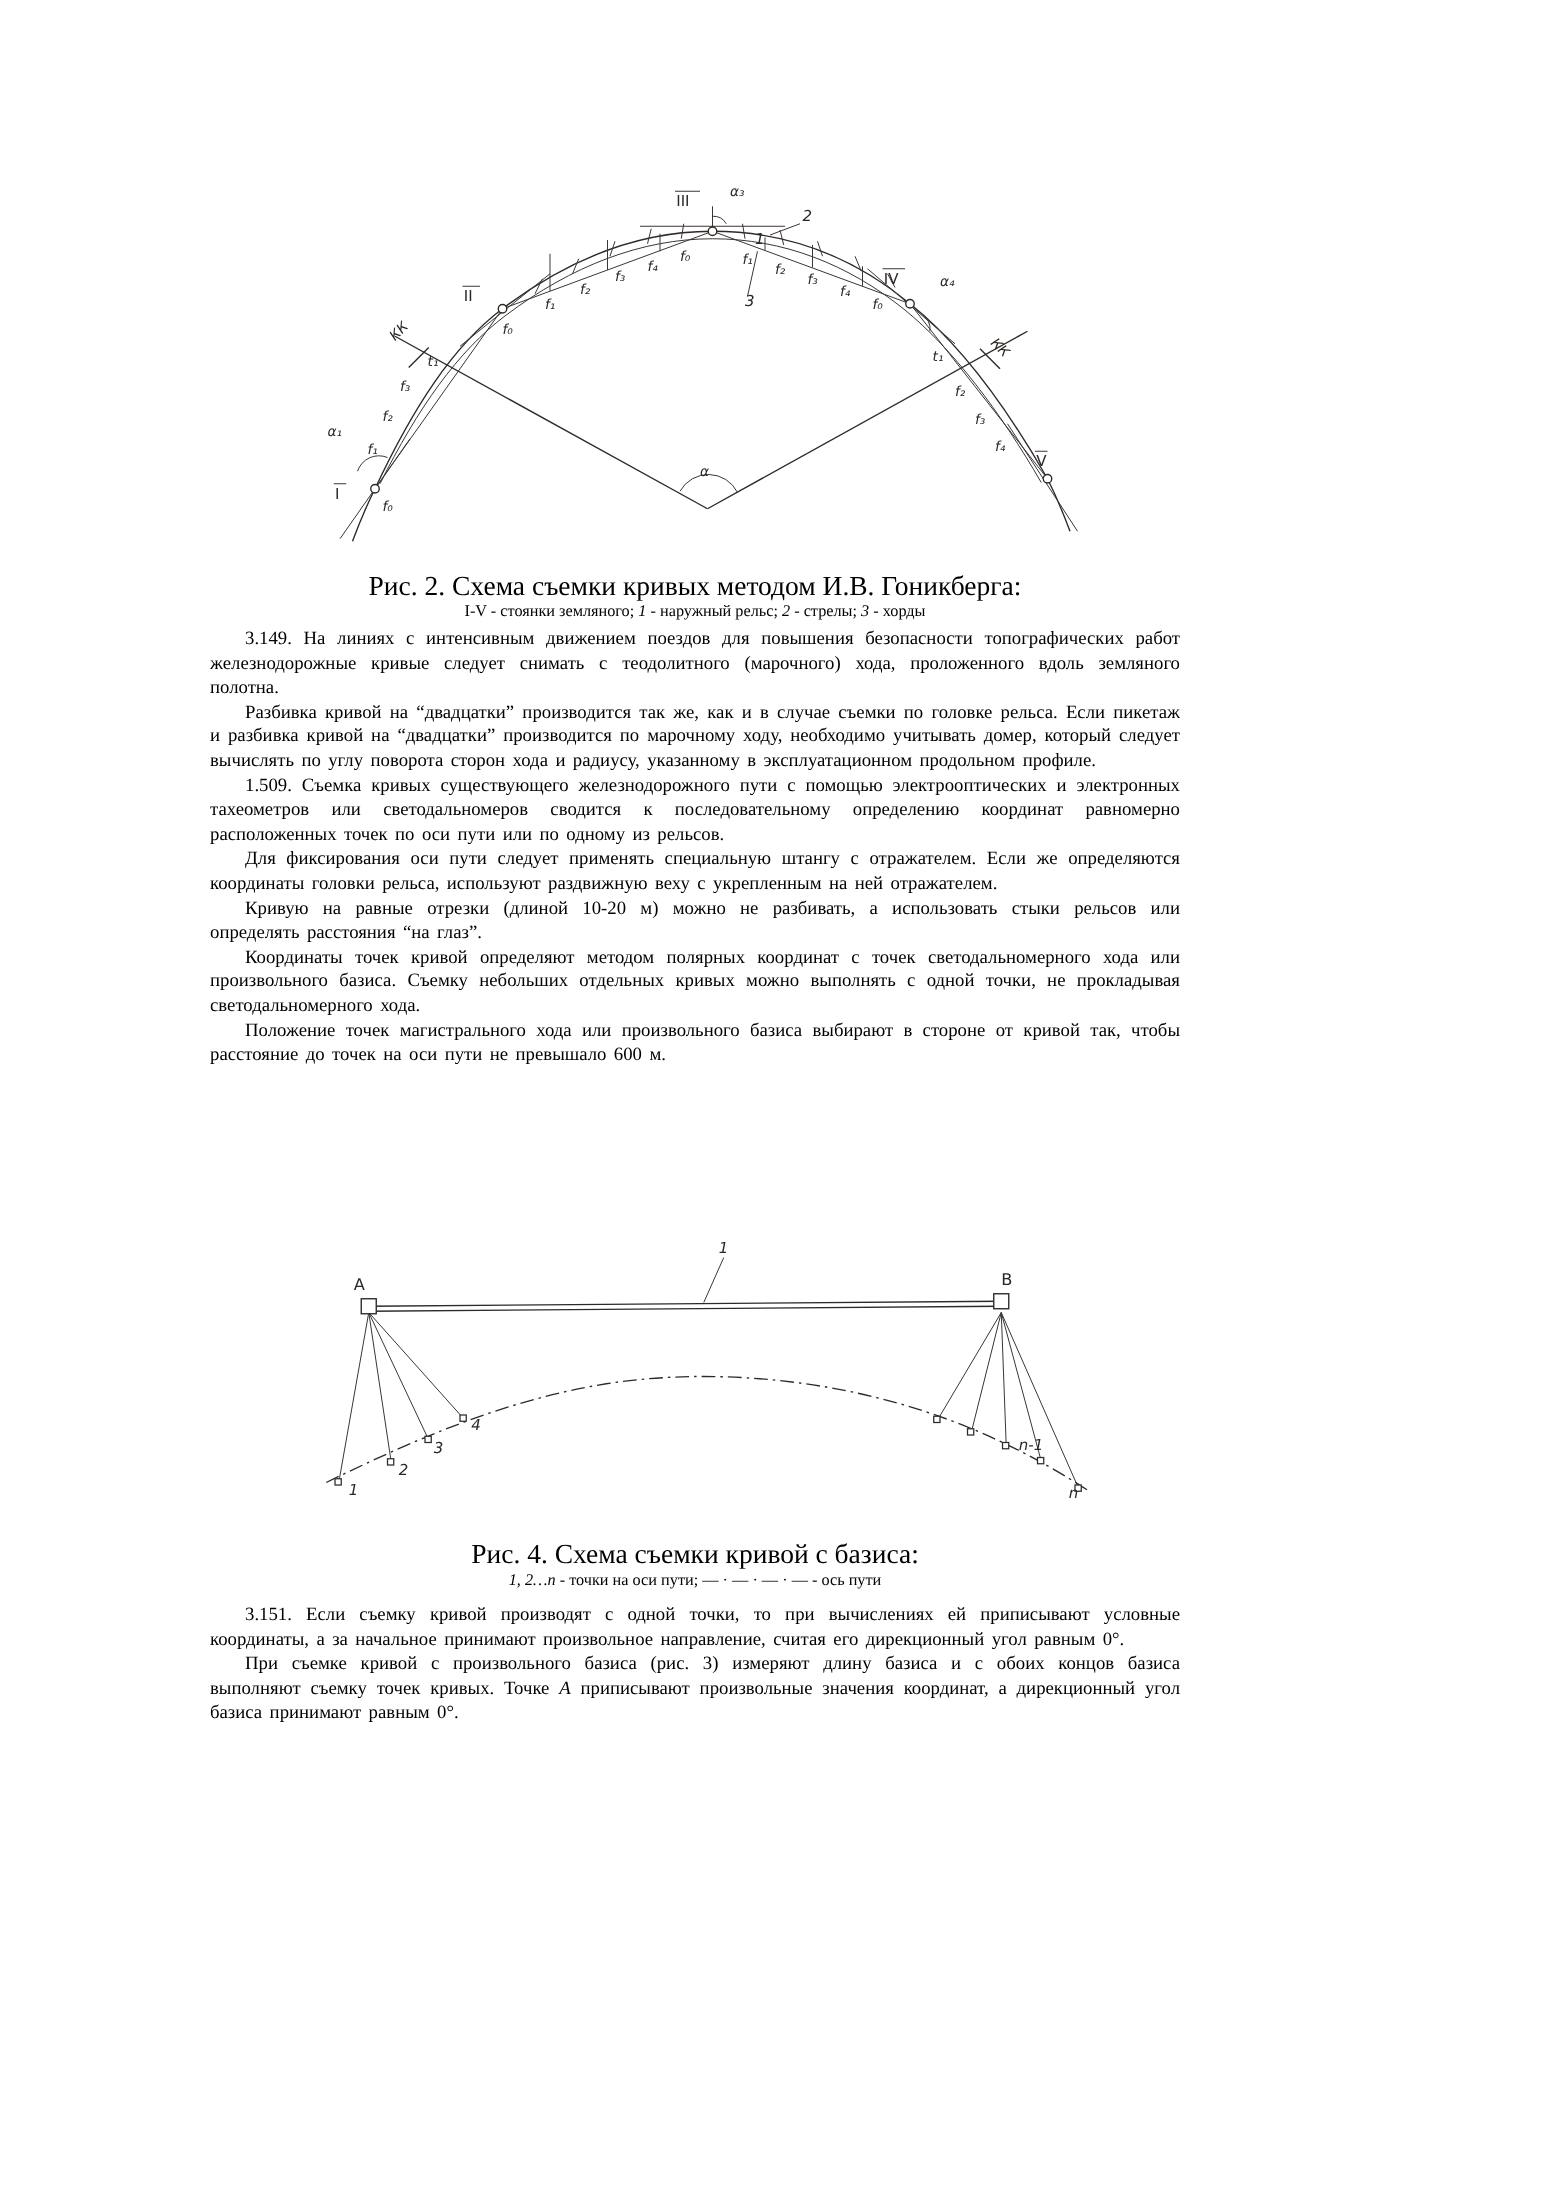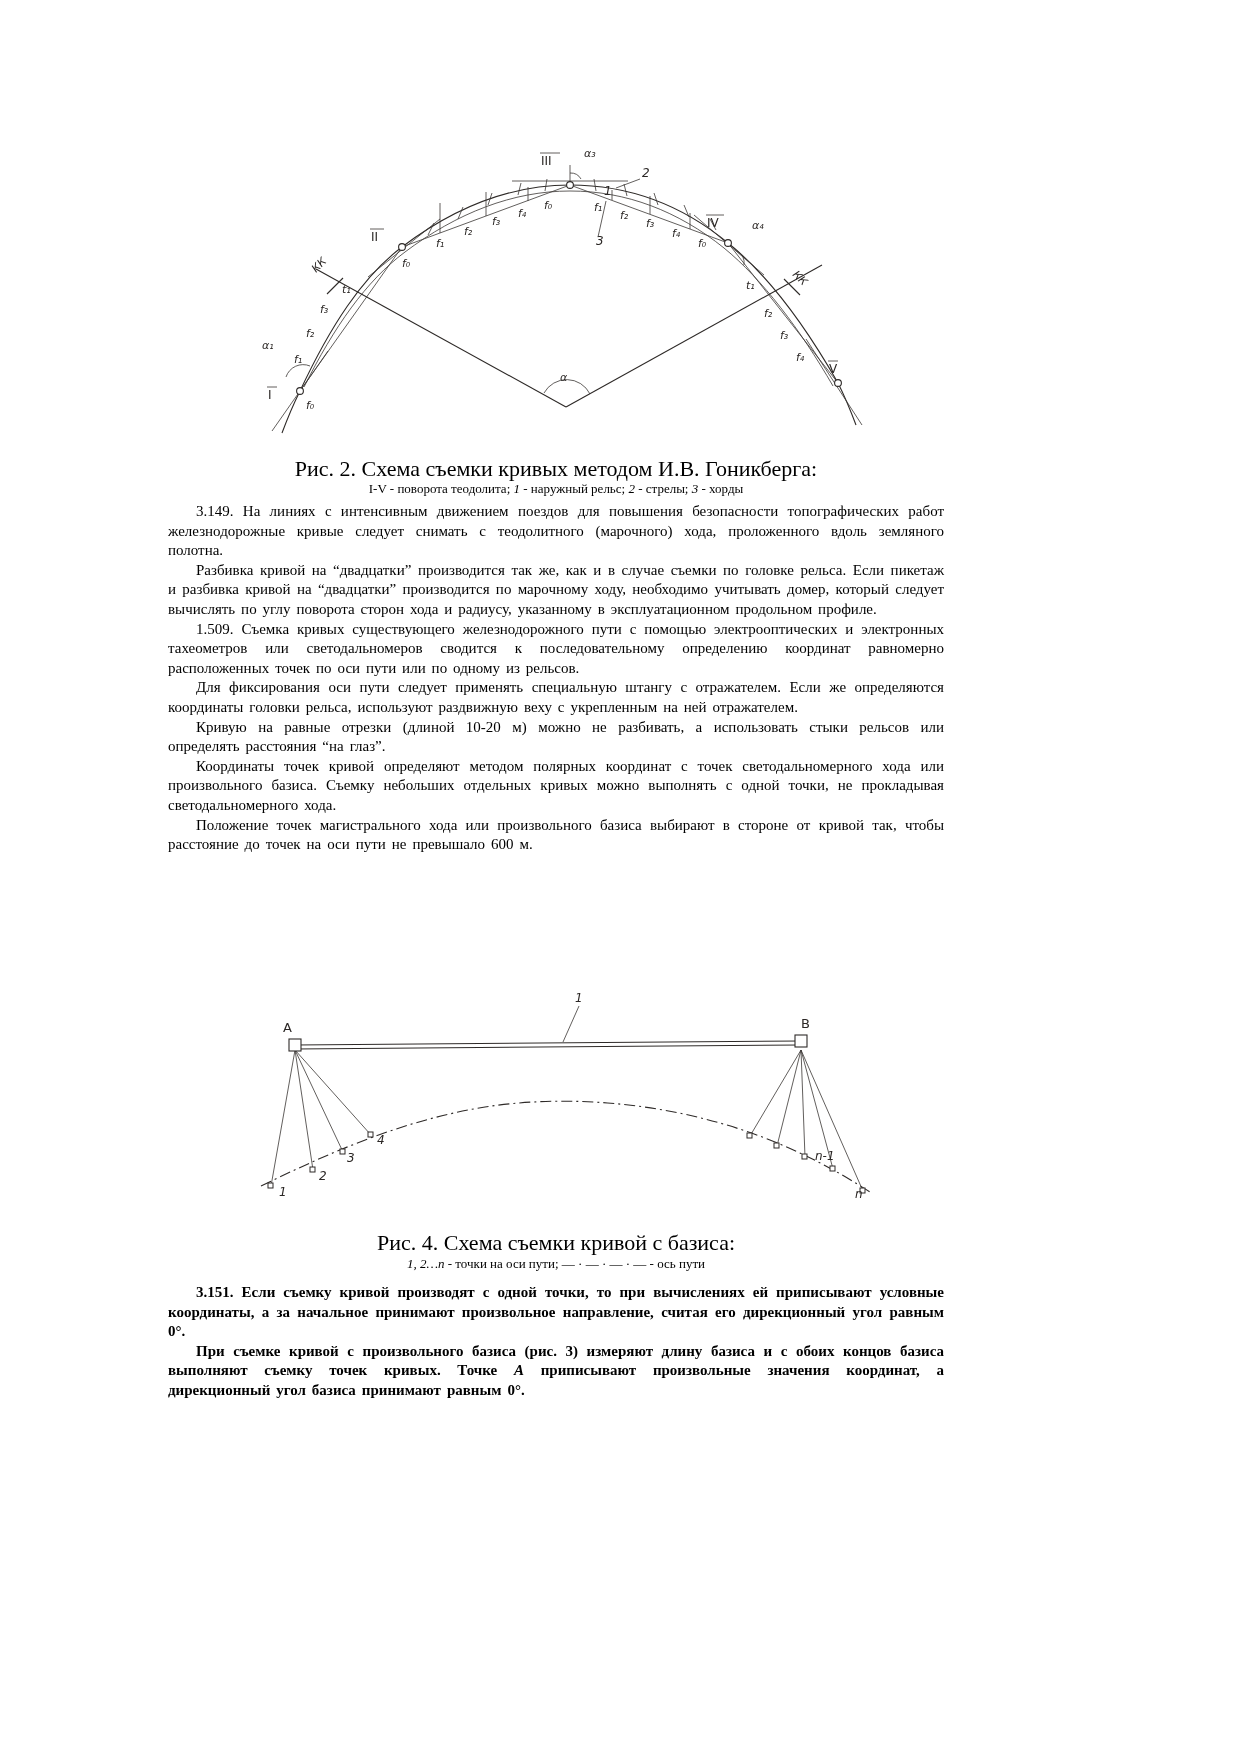--- a/index.html
+++ b/index.html
@@ -158,21 +158,21 @@
           <text x="530" y="204" class="figlabel">f₃</text>
           <text x="546" y="226" class="figlabel">f₄</text>
           <text x="354" y="60" class="figlabel num">1</text>
           <text x="392" y="42" class="figlabel num">2</text>
           <text x="346" y="110" class="figlabel num">3</text>
         </g>
     </svg>
   </div>
 
   <div class="caption" style="top:458px;">Рис. 2. Схема съемки кривых методом И.В. Гоникберга:</div>
-  <div class="legend" style="top:481px;" id="legend2"><span>I-V - поворота теодолита; </span><i>1</i><span> - наружный рельс; </span><i>2</i><span> - стрелы; </span><i>3</i><span> - хорды</span></div>
+  <div class="legend" style="top:481px;" id="legend2"><span>I-V - стоянки земляного; </span><i>1</i><span> - наружный рельс; </span><i>2</i><span> - стрелы; </span><i>3</i><span> - хорды</span></div>
 
   <div class="textcol" style="top:502px;" id="body1">
       <p class="para"><span>3.149. На линиях с интенсивным движением поездов для повышения безопасности топографических работ железнодорожные кривые следует снимать с теодолитного (марочного) хода, проложенного вдоль земляного полотна.</span></p>
       <p class="para"><span>Разбивка кривой на “двадцатки” производится так же, как и в случае съемки по головке рельса. Если пикетаж и разбивка кривой на “двадцатки” производится по марочному ходу, необходимо учитывать домер, который следует вычислять по углу поворота сторон хода и радиусу, указанному в эксплуатационном продольном профиле.</span></p>
       <p class="para"><span>1.509. Съемка кривых существующего железнодорожного пути с помощью электрооптических и электронных тахеометров или светодальномеров сводится к последовательному определению координат равномерно расположенных точек по оси пути или по одному из рельсов.</span></p>
       <p class="para"><span>Для фиксирования оси пути следует применять специальную штангу с отражателем. Если же определяются координаты головки рельса, используют раздвижную веху с укрепленным на ней отражателем.</span></p>
       <p class="para"><span>Кривую на равные отрезки (длиной 10-20 м) можно не разбивать, а использовать стыки рельсов или определять расстояния “на глаз”.</span></p>
       <p class="para"><span>Координаты точек кривой определяют методом полярных координат с точек светодальномерного хода или произвольного базиса. Съемку небольших отдельных кривых можно выполнять с одной точки, не прокладывая светодальномерного хода.</span></p>
       <p class="para"><span>Положение точек магистрального хода или произвольного базиса выбирают в стороне от кривой так, чтобы расстояние до точек на оси пути не превышало 600 м.</span></p>
     </div>
@@ -226,18 +226,18 @@
           <text x="132" y="156" class="figlabel num">4</text>
           <text x="570" y="172" class="figlabel num">n-1</text>
           <text x="610" y="210" class="figlabel num">n</text>
         </g>
     </svg>
   </div>
 
   <div class="caption" style="top:1232px;">Рис. 4. Схема съемки кривой с базиса:</div>
   <div class="legend" style="top:1256px;" id="legend3"><i>1, 2…n</i><span> - точки на оси пути; — · — · — · — - ось пути</span></div>
 
-  <div class="textcol" style="top:1283px;font-weight:bold;" id="body2">
+  <div class="textcol" style="top:1283px;" id="body2">
       <p class="para"><span>3.151. Если съемку кривой производят с одной точки, то при вычислениях ей приписывают условные координаты, а за начальное принимают произвольное направление, считая его дирекционный угол равным 0°.</span></p>
       <p class="para"><span>При съемке кривой с произвольного базиса (рис. 3) измеряют длину базиса и с обоих концов базиса выполняют съемку точек кривых. Точке </span><i>А</i><span> приписывают произвольные значения координат, а дирекционный угол базиса принимают равным 0°.</span></p>
     </div>
 
 </div>
 
 </body></html>

